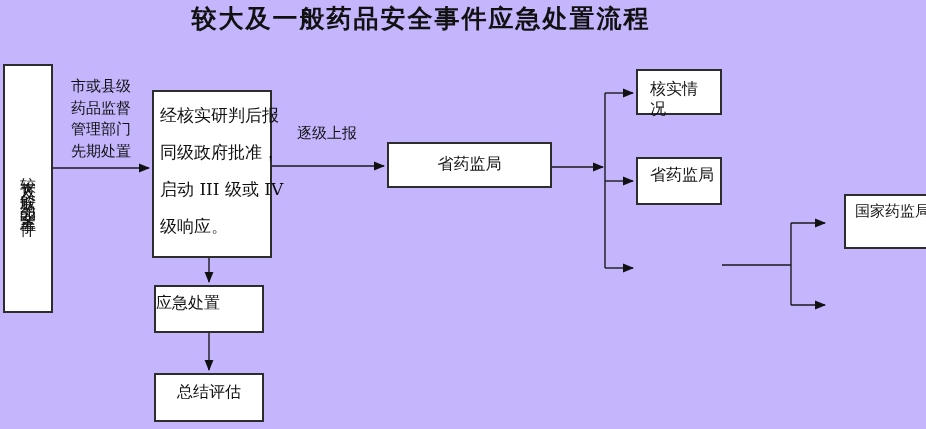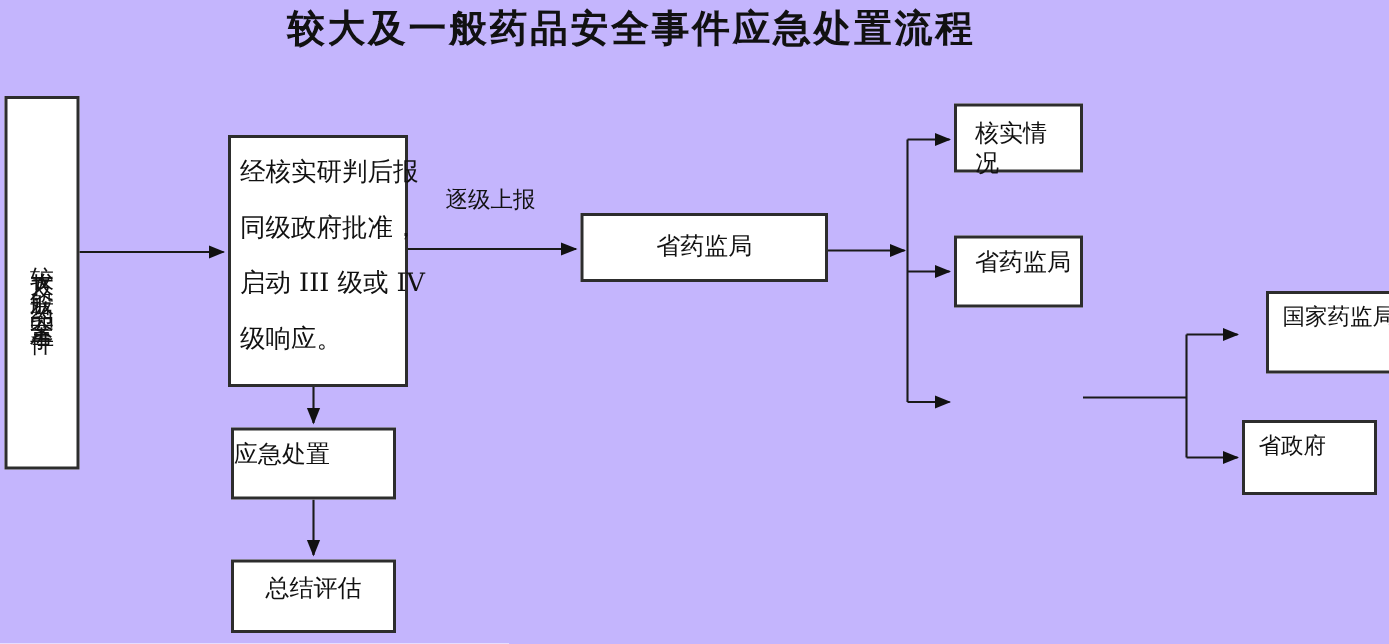--- a/index.html
+++ b/index.html
@@ -89,18 +89,21 @@
 
   <div class="node node-summary">总结评估</div>
 
   <div class="node node-verify">核实情况</div>
 
   <div class="node node-guidance">省药监局</div>
 
 
   <div class="node node-national">国家药监局</div>
 
-  <div class="node node-provgov">省政府</div>
 
+  <div class="edge-label label-early-disposal">市或县级
+药品监督
+管理部门
+先期处置</div>
 
   <div class="edge-label label-escalate">逐级上报</div>
 
 </div>
 
 </body></html>

